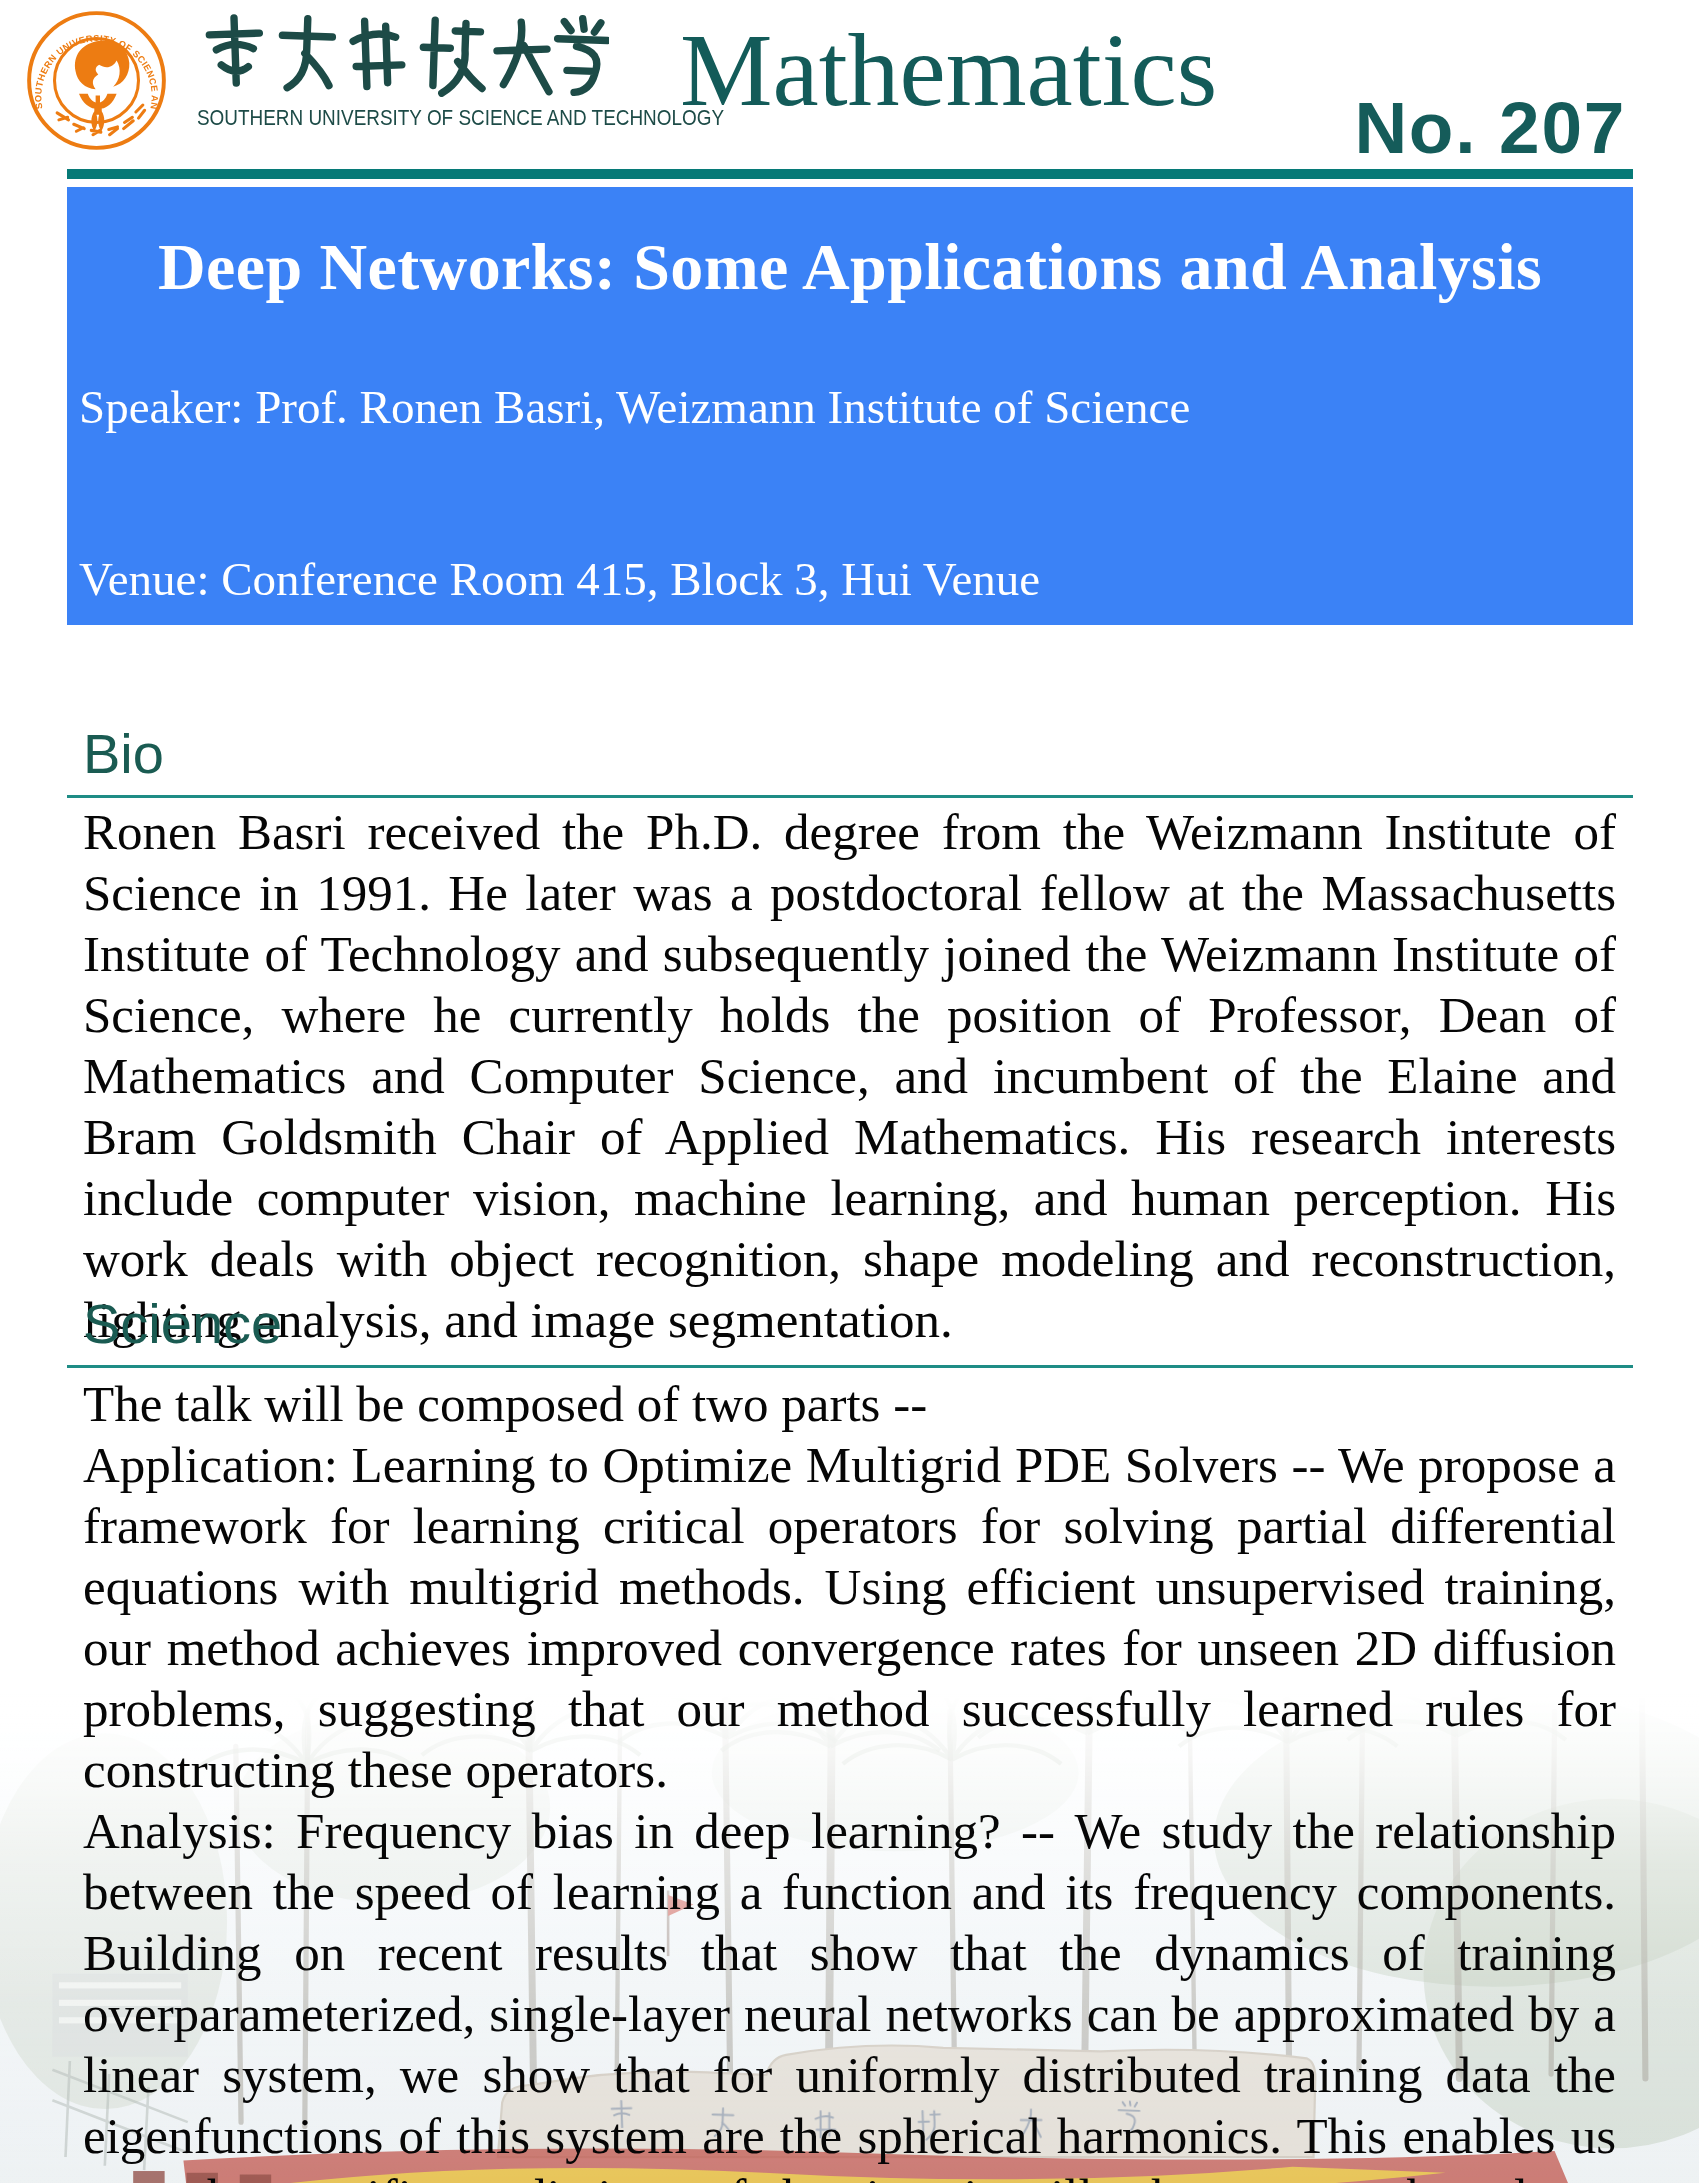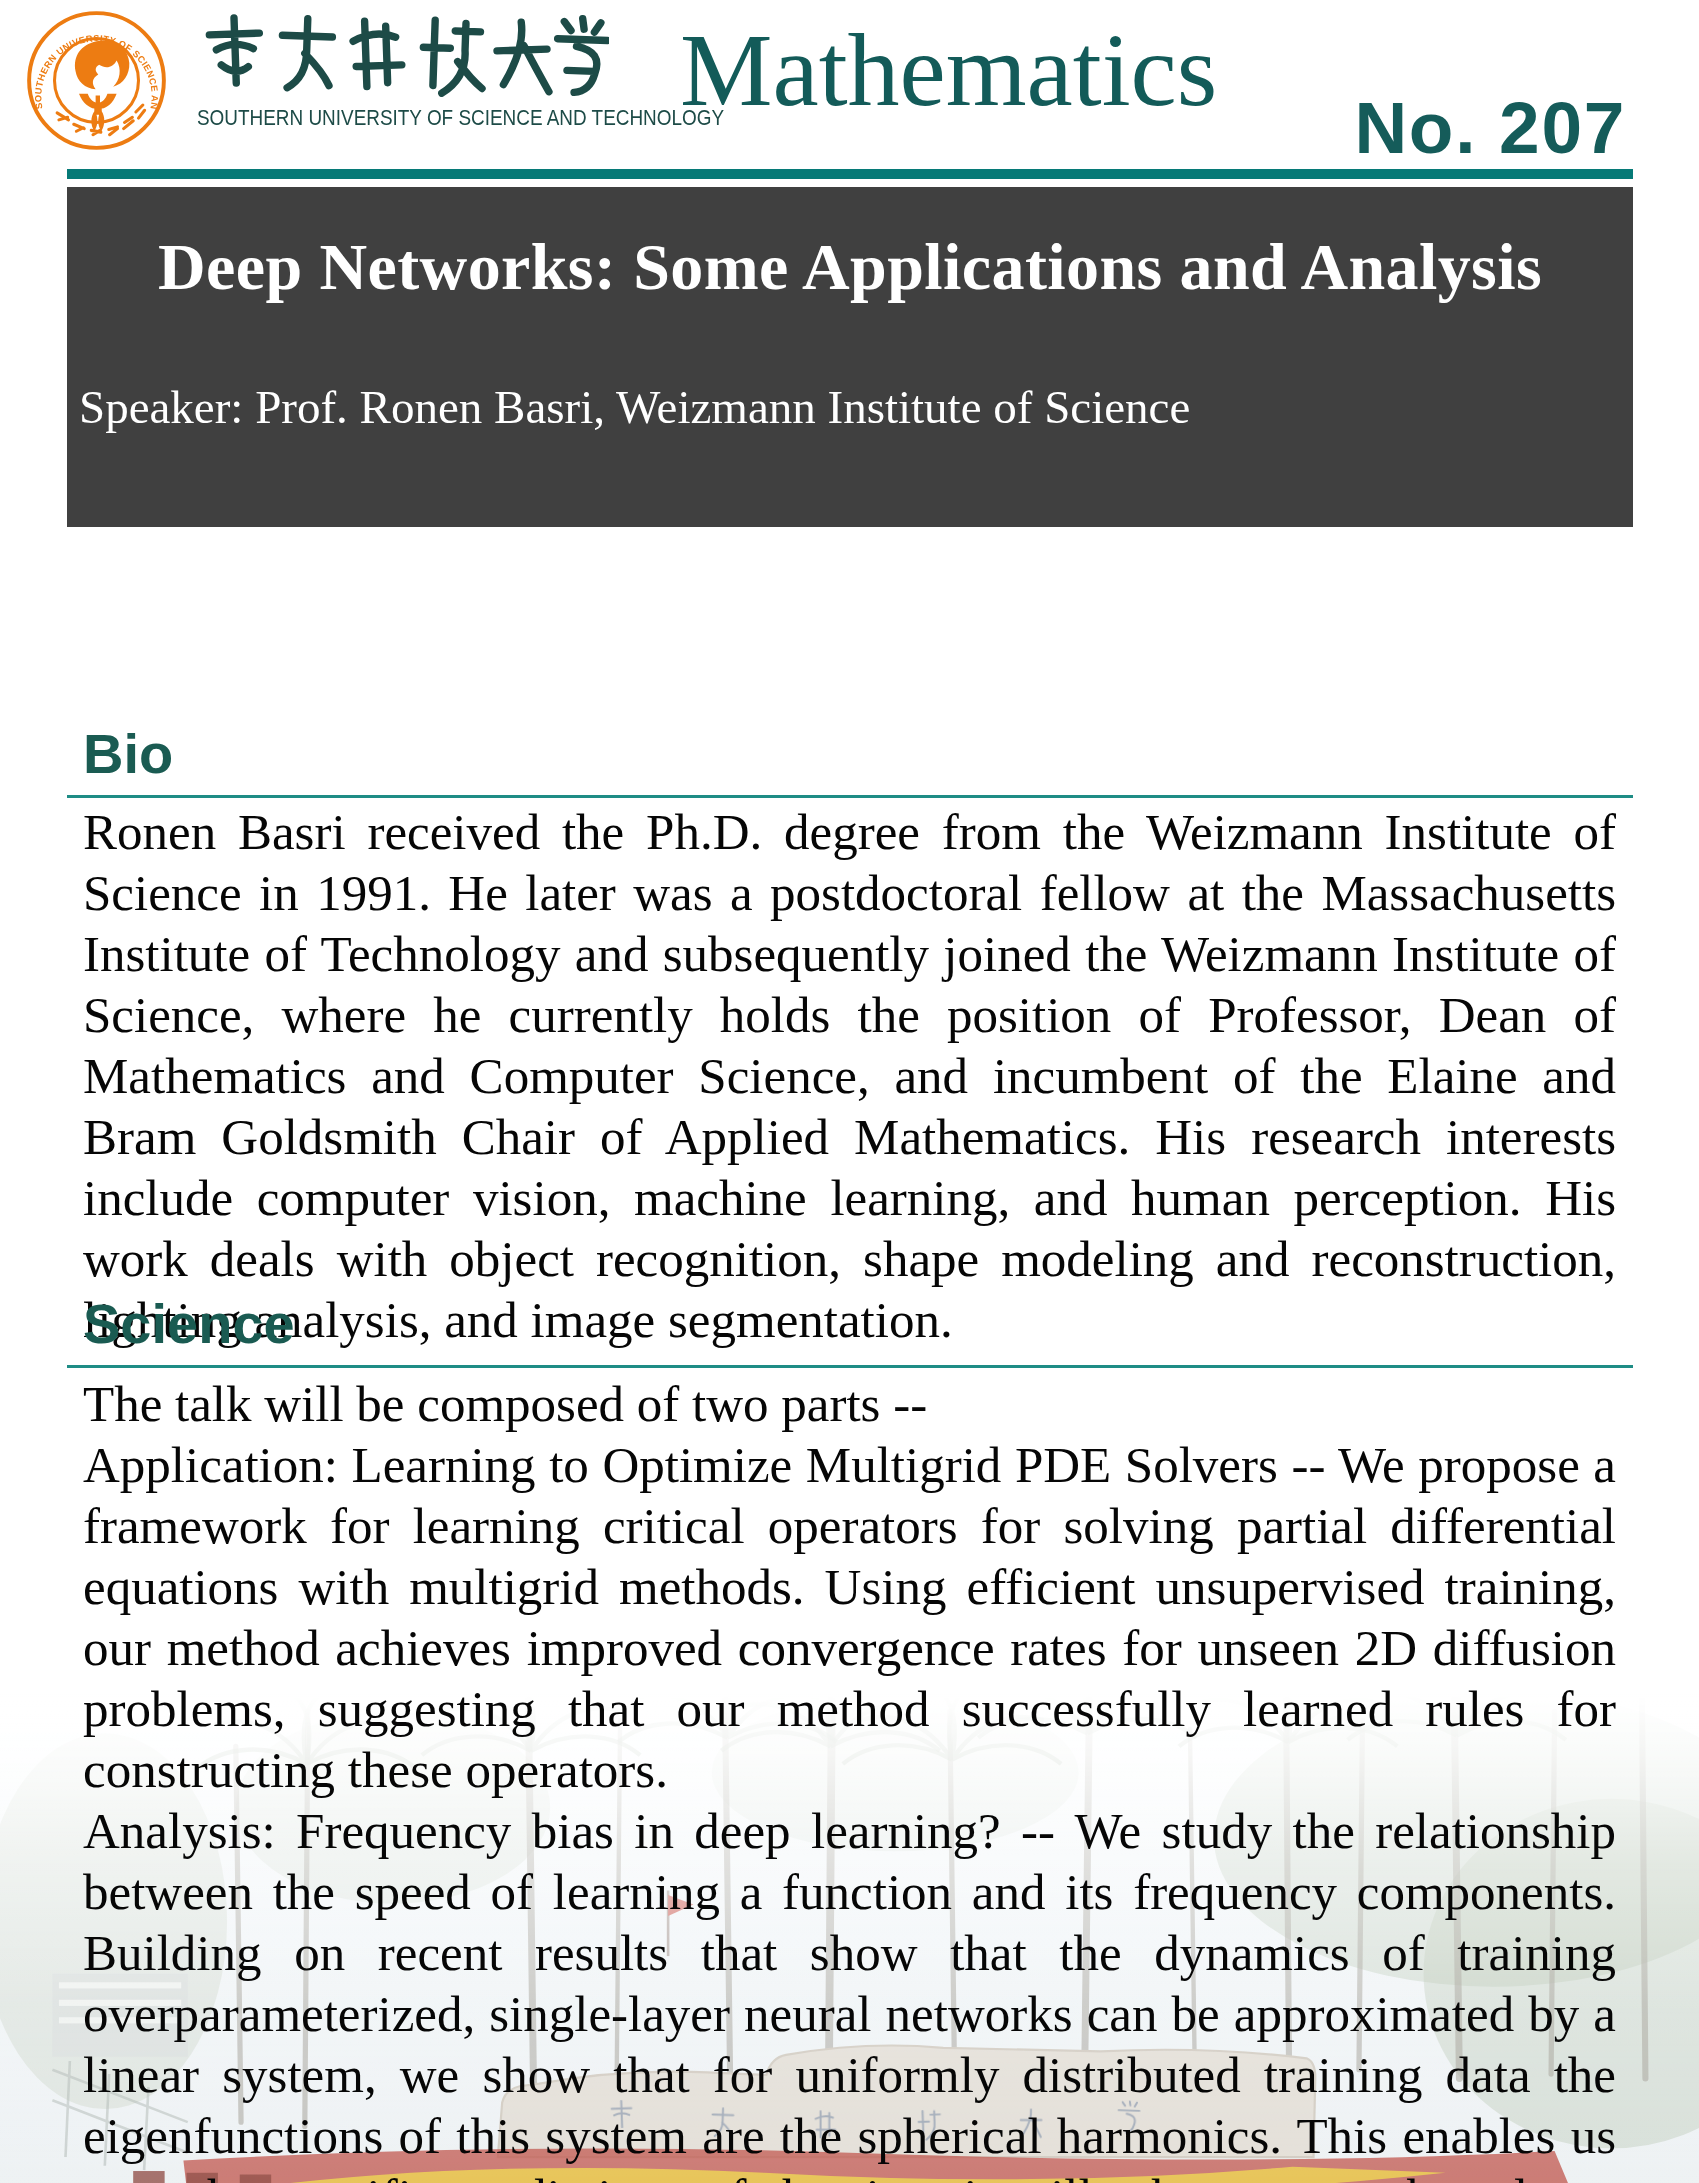--- a/index.html
+++ b/index.html
@@ -16,30 +16,30 @@
             transform:scaleX(0.86);transform-origin:left top;}
   .colloquium{position:absolute;left:680px;top:15px;
               font-family:"Liberation Serif",serif;font-size:104px;line-height:1.05;
               color:#135b59;white-space:nowrap;}
   .series-no{position:absolute;right:74px;top:86px;
              font-family:"Liberation Sans",sans-serif;font-weight:700;font-size:73px;
              color:#155c5a;letter-spacing:1.7px;white-space:nowrap;margin-left:35px;}
 
   
   .strip{position:absolute;left:67px;right:67px;top:169px;height:9.6px;background:#067a77;z-index:3;}
-  .banner{position:absolute;left:67px;right:67px;top:187px;height:340px;background:#404040;z-index:3;}
+  .banner{position:absolute;left:67px;right:67px;top:187px;height:438px;background:#3b82f6;z-index:3;}
   .talk-title{position:absolute;top:42px;left:0;width:100%;margin:0;text-align:center;
               font-weight:700;font-size:66px;color:#ffffff;white-space:nowrap;letter-spacing:0.4px;}
   .banner-line{position:absolute;left:12px;width:100%;text-align:left;
                font-size:47px;color:#ffffff;white-space:nowrap;}
   .speaker{top:193px;} .time{top:279px;} .venue{top:365px;}
 
   
   .sec-heading{position:absolute;left:83px;margin:0;
-               font-family:"Liberation Sans",sans-serif;font-weight:700;font-size:56px;
+               font-family:"Liberation Sans",sans-serif;font-weight:400;font-size:56px;
                color:#1a5b52;z-index:3;}
   .bio-heading{top:721px;}
   .abstract-heading{top:1291px;}
   .rule{position:absolute;left:67px;right:67px;height:3.1px;background:#1e8c85;z-index:3;}
   .rule-bio{top:795px;}
   .rule-abstract{top:1365px;}
   .bodytext{position:absolute;left:83px;right:84px;z-index:3;
             font-size:51px;line-height:61px;text-align:justify;color:#060606;}
   .bodytext p{margin:0;padding:0;}
   .bio-text{top:802px;}

